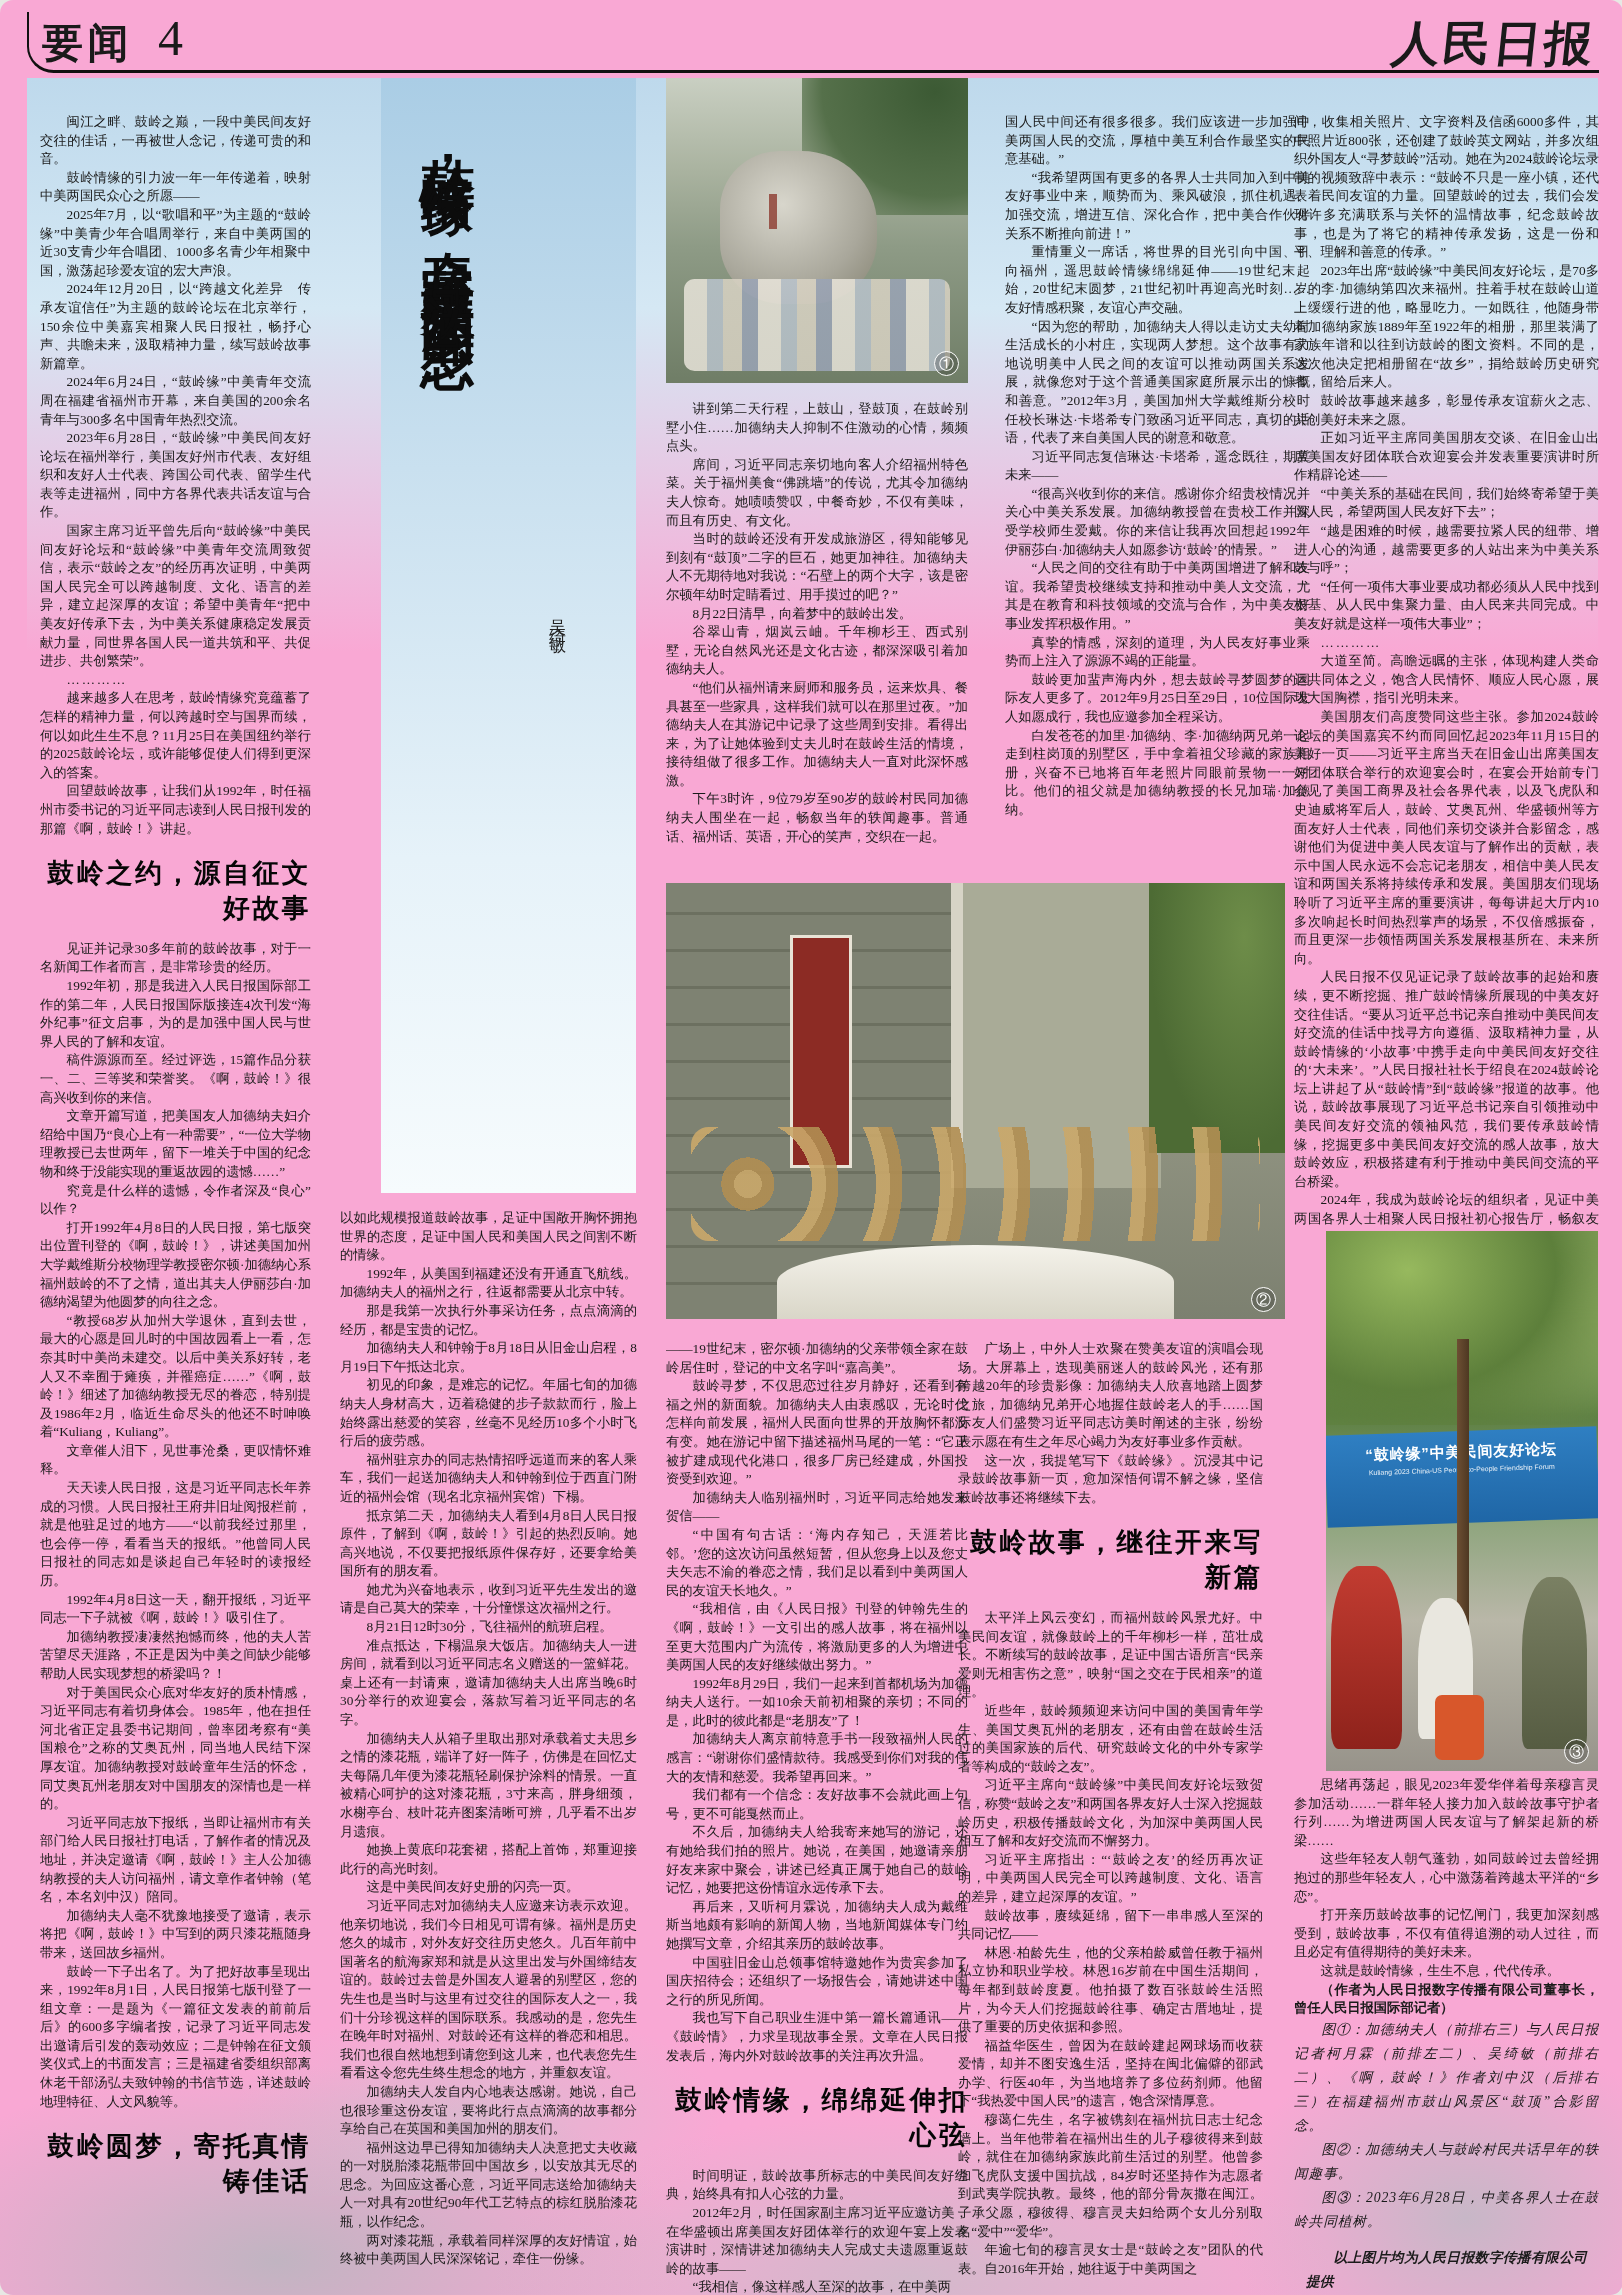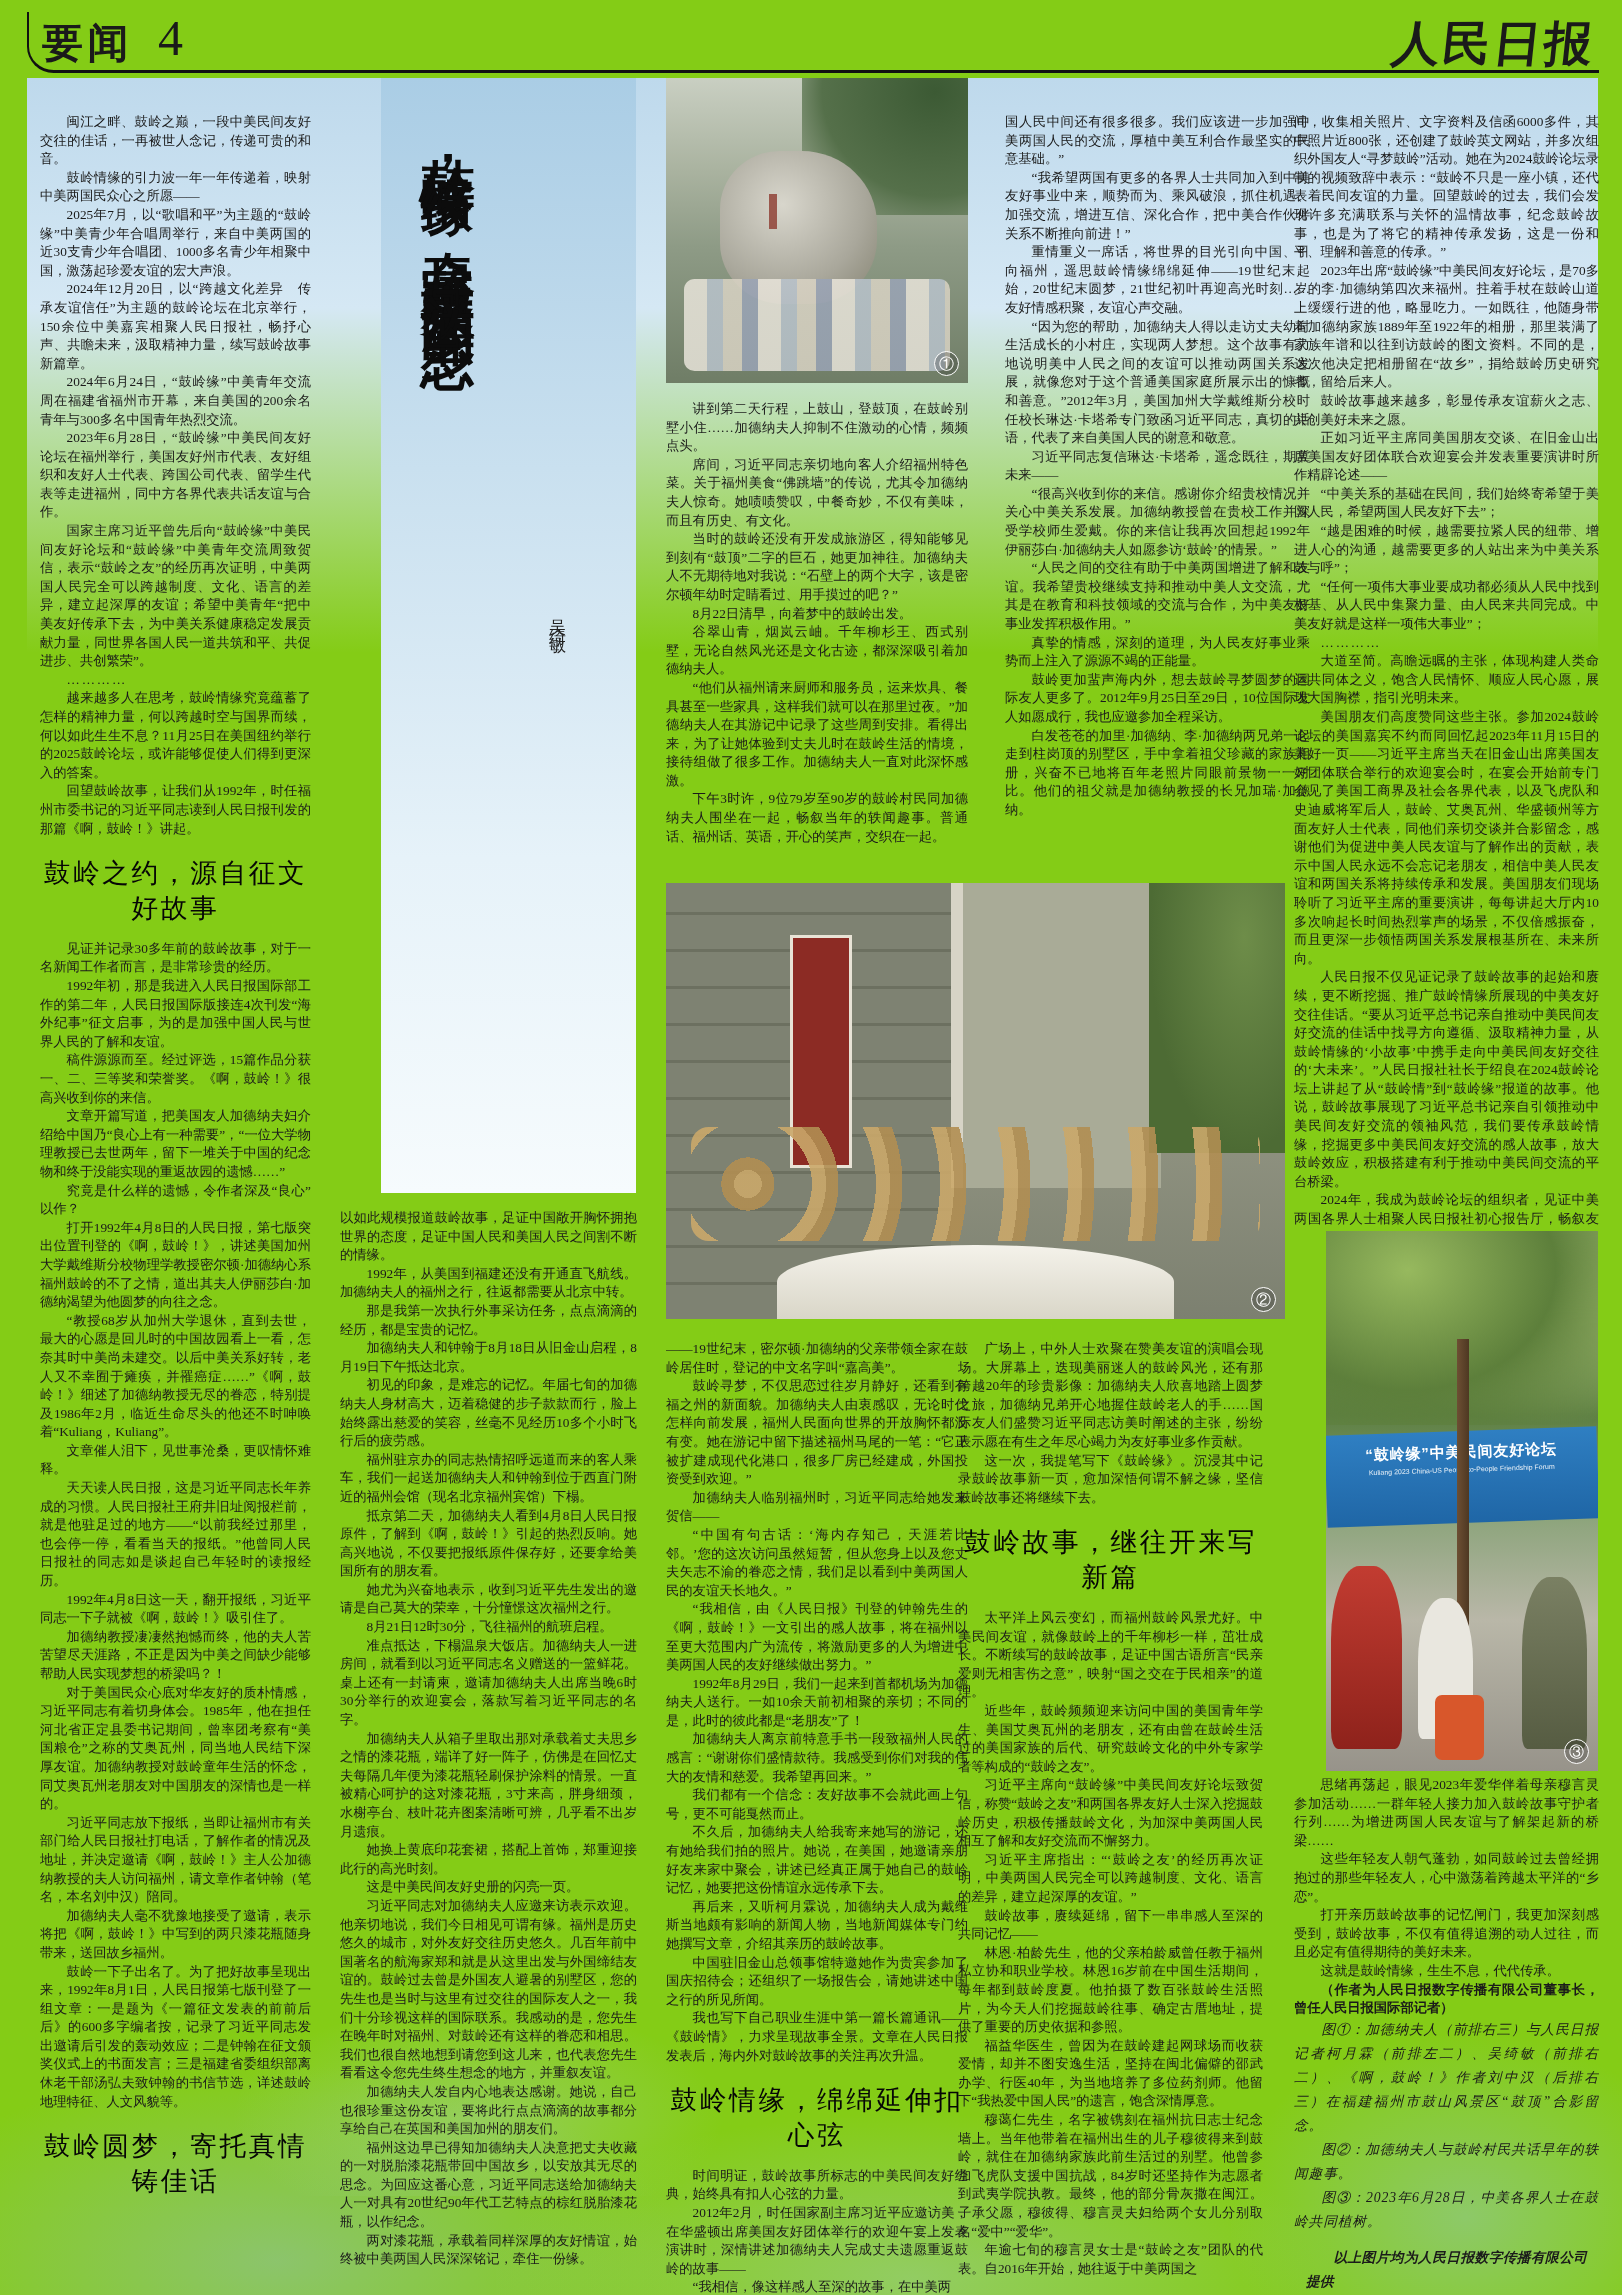--- a/index.html
+++ b/index.html
@@ -1,17 +1,17 @@
 <!DOCTYPE html>
 <html lang="zh" style="font-size:14px"><head>
 <meta charset="utf-8">
 <style>
   html,body{margin:0;padding:0;background:#e8e8e4;}
-  .page{position:relative;width:1623px;height:2295px;background:#84cc16;overflow:hidden;
-        font-family:"Liberation Serif","DejaVu Serif",serif;color:#1a1a1a;}
+  .page{position:relative;width:1623px;height:2295px;background:#f9a8d4;overflow:hidden;
+        font-family:"Liberation Serif","DejaVu Serif",serif;color:#1a1a1a;border-radius:13px;}
   
   .rulebox{position:absolute;left:26.6px;top:12.4px;width:1570px;height:58px;
            border-left:2.7px solid #111;border-bottom:3.5px solid #111;border-bottom-left-radius:26.6px;}
   .sec-title{position:absolute;left:42px;top:16px;font-size:41px;font-weight:700;letter-spacing:4.4px;}
   .page-no{position:absolute;left:158px;top:8.9px;font-size:50px;font-weight:500;}
   .date-line{position:absolute;left:223px;top:39px;font-size:17px;font-weight:600;
              font-family:"Liberation Sans","DejaVu Sans",sans-serif;letter-spacing:1.8px;margin-top:48px;}
   .masthead{position:absolute;right:28px;top:12.4px;font-size:48px;font-weight:700;
             font-family:"DejaVu Serif","Liberation Serif",serif;transform:skewX(-6deg);letter-spacing:2.7px;}
   
@@ -29,22 +29,22 @@
           font-size:54px;font-weight:900;letter-spacing:8px;line-height:1.05;
           font-family:"Liberation Sans","DejaVu Sans",sans-serif;color:#0c0c0c;}
   .byline{position:absolute;left:165px;top:528px;writing-mode:vertical-rl;font-size:17px;
           letter-spacing:8.9px;color:#222;}
   
   .col{position:absolute;z-index:3;overflow:hidden;text-align:justify;font-size:13.3px;line-height:18.6px;}
   .bp{margin:0;text-indent:2em;}
   .bp.cont{text-indent:0;}
   .bp.dots{text-indent:2em;letter-spacing:1.8px;}
   .bp.note{font-family:"Liberation Sans","DejaVu Sans",sans-serif;font-weight:700;}
-  .colh{font-family:"Liberation Sans","DejaVu Sans",sans-serif;font-weight:400;font-size:26.6px;
-        letter-spacing:2.7px;text-align:center;text-indent:0;margin:17.7px 0 14px 0;line-height:35px;color:#060606;}
+  .colh{font-family:"Liberation Sans","DejaVu Sans",sans-serif;font-weight:700;font-size:26.6px;
+        letter-spacing:2.7px;text-align:right;text-indent:0;margin:17.7px 0 14px 0;line-height:35px;color:#060606;}
   .cap{margin:0;text-indent:2em;font-style:italic;font-size:13.7px;line-height:24px;letter-spacing:0.9px;}
   .credit{margin:12px;text-indent:2em;font-style:italic;font-weight:600;font-size:13.7px;line-height:24px;}
   #c1{left:40px;top:113px;width:271px;height:2157px;}
   #c2{left:340px;top:1209px;width:297px;height:1062px;}
   #c3a{left:666px;top:400px;width:302px;height:478px;}
   #c3b{left:666px;top:1340px;width:302px;height:955px;}
   #c4a{left:1005px;top:113px;width:305px;height:765px;}
   #c4b{left:958px;top:1340px;width:305px;height:955px;}
   #c5a{left:1294px;top:113px;width:305px;height:1112px;}
   #c5b{left:1294px;top:1776px;width:305px;height:520px;}

